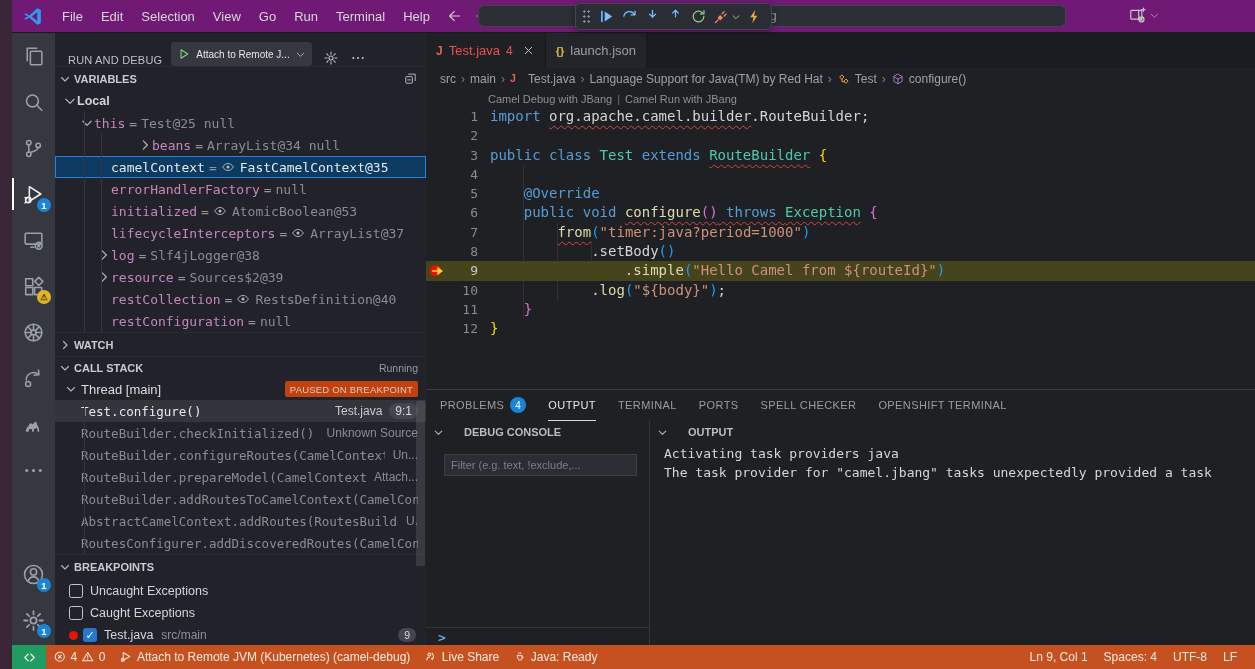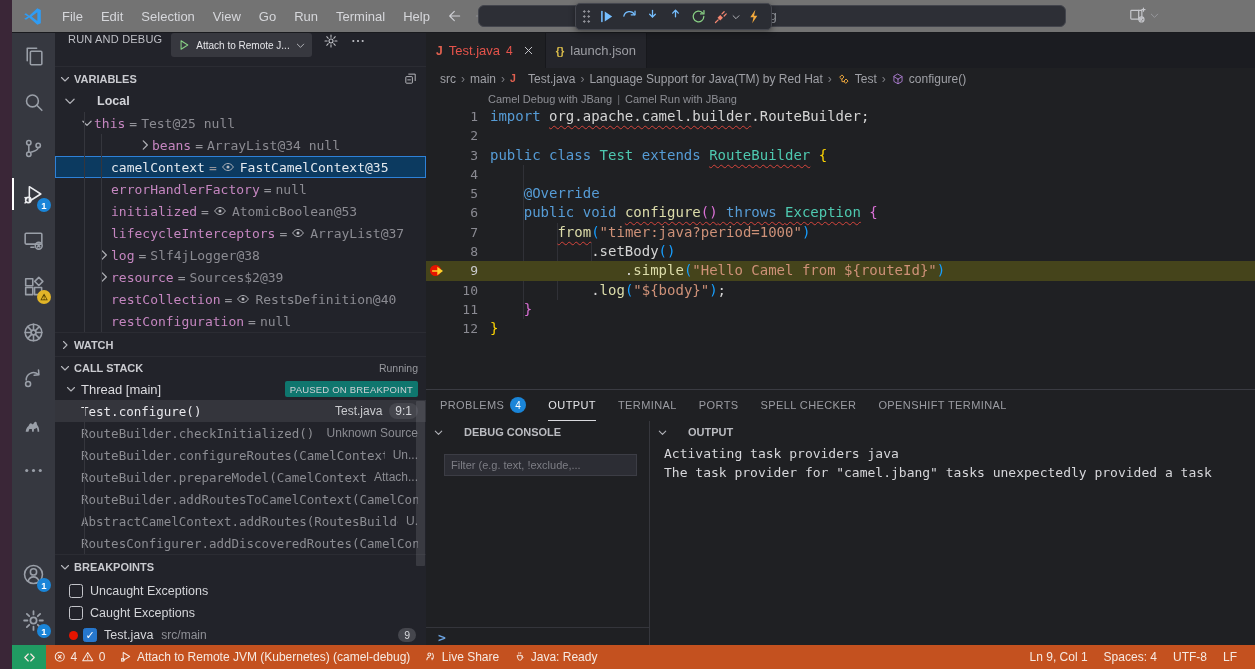--- a/index.html
+++ b/index.html
@@ -2,21 +2,21 @@
 <html><head>
 <meta charset="utf-8">
 <style>
   *{box-sizing:border-box;margin:0;padding:0}
   body{width:1255px;height:669px;overflow:hidden;background:#1a1b1f;font-family:"Liberation Sans",sans-serif;-webkit-font-smoothing:antialiased}
   .app{position:relative;width:1255px;height:669px;background:#1f2023}
   .ic{display:inline-flex;align-items:center;justify-content:center;flex:none}
   .ic svg{width:100%;height:100%}
   .left-strip{position:absolute;left:0;top:0;width:12px;height:669px;background:#3a2637}
   
-  .titlebar{position:absolute;left:12px;top:0;width:1243px;height:33px;background:#737373;border-bottom:1px solid #191a1e;display:flex;align-items:center}
+  .titlebar{position:absolute;left:12px;top:0;width:1243px;height:33px;background:#701a75;border-bottom:1px solid #191a1e;display:flex;align-items:center}
   .logo{width:21px;height:21px;margin:0 10px 0 10px}
   .menubar{display:flex;height:100%;align-items:center}
   .menu-item{padding:0 9px;font-size:13px;color:#d6d7db;line-height:33px;cursor:default}
   .nav-arrows{display:flex;align-items:center;margin-left:8px;gap:10px}
   .nav{width:16px;height:16px;color:#cfd0d5}
   .nav.dim{color:#8e8f96}
   .command-center{position:absolute;left:466px;top:5px;width:588px;height:22px;background:#2d2f36;border:1px solid #43454d;border-radius:6px;color:#9a9da4;font-size:12.5px;display:flex;align-items:center;padding-left:270px}
   .layout-ctl{position:absolute;left:1116px;top:6px;display:flex;align-items:center;color:#c6c7cc;gap:2px}
   .layout-ctl .main-ic{width:19px;height:19px}
   .layout-ctl .chev{width:11px;height:11px;color:#9a9ba1}
@@ -30,21 +30,21 @@
   .act-top,.act-bottom{display:flex;flex-direction:column;align-items:stretch}
   .act-bottom{margin-top:auto;padding-bottom:2px}
   .act{position:relative;height:46px;display:flex;align-items:center;justify-content:center;color:#9a9fa8;cursor:pointer}
   .act svg{width:25px;height:25px}
   .act.active{color:#ecedf0}
   .act.active::before{content:"";position:absolute;left:0;top:7px;bottom:7px;width:2px;background:#ffffff}
   .act .badge{position:absolute;right:4px;bottom:5px;min-width:14px;height:14px;border-radius:8px;background:#1a85d8;color:#fff;font-size:9.5px;display:flex;align-items:center;justify-content:center;padding:0 3px;font-weight:bold}
   .act .badge.warn{background:#e2b528;color:#4d3c00;font-size:8.5px}
   
   .sidebar{position:absolute;left:55px;top:33px;width:371px;height:612px;background:#22232a;overflow:hidden}
-  .sb-toolbar{height:33px;display:flex;align-items:flex-start;padding:0 8px 0 13px}
+  .sb-toolbar{height:33px;display:flex;align-items:flex-end;padding:0 8px 0 13px}
   .sb-title{font-size:11px;color:#bfc0c6;flex:none;margin-right:9px;letter-spacing:.2px}
   .launch-select{height:24px;background:#37383f;border-radius:3px;display:flex;align-items:center;padding:0 6px;gap:5px;cursor:pointer}
   .launch-select .play{width:14px;height:14px;color:#89d185}
   .launch-label{font-size:10px;color:#e6e6ea;white-space:nowrap}
   .launch-select .chev{width:11px;height:11px;color:#b9bac0}
   .sbt{width:16px;height:16px;color:#c3c4c9;margin-left:11px;cursor:pointer}
   .sec-header{height:24px;display:flex;align-items:center;font-size:11px;font-weight:bold;color:#cacbd0;border-top:1px solid #2b2c33;padding:0 8px 0 4px;cursor:pointer}
   .sec-header .chev{width:12px;height:12px;color:#b6b7bd;margin-right:3px}
   .sec-header .right-txt{margin-left:auto;font-weight:normal;font-size:10.5px;color:#98999f}
   .sec-header .hdr-ic{width:15px;height:15px;color:#bcbdc2;margin-left:auto;cursor:pointer}
@@ -56,21 +56,21 @@
   .scope-name{color:#d2d3d8;font-family:"Liberation Sans",sans-serif;font-weight:bold;font-size:12.5px}
   .var-name{color:#c586c0}
   .var-eq{color:#94949a;margin:0 4px}
   .var-val{color:#8b8b92}
   .eye{width:14px;height:14px;color:#b9bac0;margin-right:5px}
   .tree-row.sel{background:#0c3a60;box-shadow:inset 0 0 0 1px #2e81d8}
   .tree-row.sel .var-name,.tree-row.sel .var-val{color:#e4e9ee}
   .thread-row{height:22px;display:flex;align-items:center;padding:0 8px 0 10px;cursor:pointer}
   .thread-row .chev{width:12px;height:12px;color:#b2b3b9;margin-right:4px}
   .thread-label{font-size:13px;color:#dcdce0}
-  .thread-badge{margin-left:auto;background:#0f766e;color:#cfd0d5;font-size:9.5px;padding:2.5px 5px;border-radius:2px;letter-spacing:.2px}
+  .thread-badge{margin-left:auto;background:#c2410c;color:#cfd0d5;font-size:9.5px;padding:2.5px 5px;border-radius:2px;letter-spacing:.2px}
   .frames{position:relative;height:154px;overflow:hidden}
   .frame{height:22px;display:flex;align-items:center;padding:0 8px 0 26px;font-family:"DejaVu Sans Mono",monospace;font-size:12.5px;color:#8b8c92;cursor:pointer;white-space:nowrap}
   .frame.sel{background:#34353c;color:#e8e8ec}
   .frame .f-label{overflow:hidden;text-overflow:clip;flex:0 1 auto}
   .frame .f-file{margin-left:auto;padding-left:8px;font-family:"Liberation Sans",sans-serif;font-size:12px;color:#8b8c92;flex:none}
   .frame.sel .f-file{color:#c9cace}
   .frame .f-badge{flex:none;margin-left:7px;background:#45464d;color:#d6d7db;font-size:12px;font-family:"Liberation Sans",sans-serif;padding:1px 6px;border-radius:8px}
   .bps{padding-top:2px}
   .bp-row{height:22px;display:flex;align-items:center;padding:0 10px 0 14px;font-size:12.5px;color:#d4d5d9;cursor:pointer}
   .bp-dot-sm{width:9px;height:9px;border-radius:50%;background:#e51400;margin-right:5px;flex:none}
@@ -405,21 +405,21 @@
           <svg viewBox="0 0 24 24" fill="none" stroke="currentColor" stroke-width="1.5" stroke-linejoin="round">
             <rect x="4.5" y="9" width="10.5" height="10.5" rx="1"></rect>
             <path d="M8.5 5h11v11"></path>
             <path d="M7 14.2h5.5"></path>
           </svg>
         </span>
     </div>
     <div class="vars">
       <div class="guide" style="left:29px;top:22px;height:220px"></div>
       <div class="guide" style="left:46px;top:44px;height:198px"></div>
-    <div class="tree-row" style="padding-left: 8px; gap: 20px;">
+    <div class="tree-row" style="padding-left: 8px;">
           <span class="ic chev">
             <svg viewBox="0 0 24 24" fill="none" stroke="currentColor" stroke-width="2.2" stroke-linecap="round" stroke-linejoin="round">
               <path d="M5 9l7 7 7-7"></path>
             </svg>
           </span>
           <span class="scope-name">Local</span>
         </div>
         <div class="tree-row" style="padding-left: 25px;">
           <span class="ic chev">
             <svg viewBox="0 0 24 24" fill="none" stroke="currentColor" stroke-width="2.2" stroke-linecap="round" stroke-linejoin="round">

